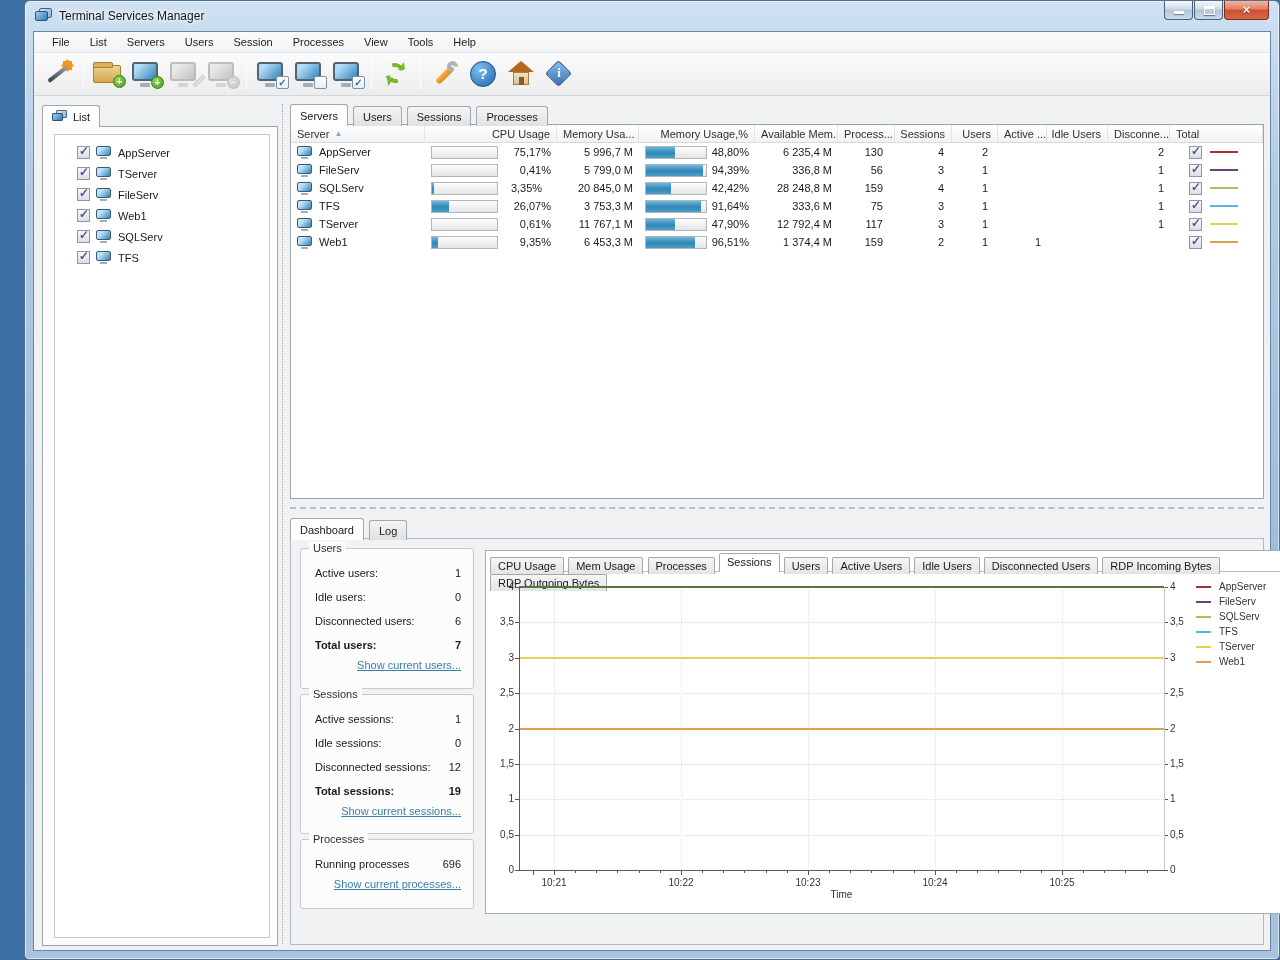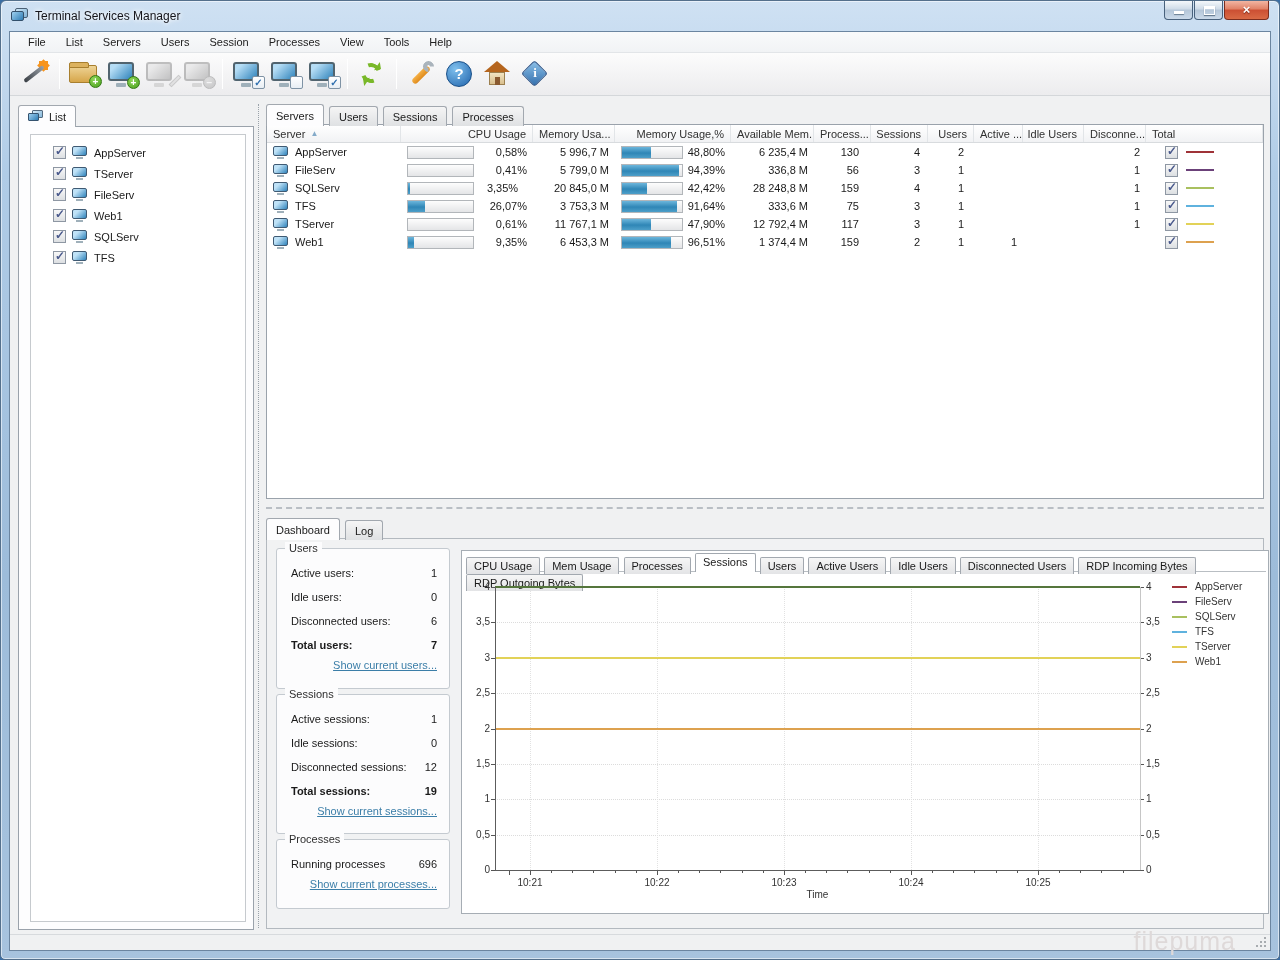--- a/index.html
+++ b/index.html
@@ -1,20 +1,20 @@
 <!DOCTYPE html>
 <html><head>
 <meta charset="utf-8">
 <style>
   * { margin:0; padding:0; box-sizing:border-box; }
   html,body { width:1280px; height:960px; overflow:hidden;
     font-family:"Liberation Sans", sans-serif; font-size:11px; color:#1a1a1a; background:#3a6ea5; }
   .window { position:absolute; inset:0; border-radius:6px 6px 5px 5px;
     background:linear-gradient(180deg,#cfe1f3 0%,#b0cce7 18%,#9dbcda 60%,#a7c3de 100%);
-    border:1px solid #54708c; box-shadow:inset 0 0 0 1px rgba(255,255,255,.55); }
+    border:1px solid #54708c; box-shadow:inset 0 0 0 1px rgba(255,255,255,.55);margin-left:24px; }
 
   
   .titlebar { position:absolute; left:0; top:0; right:0; height:30px; }
   .title-left { position:absolute; left:10px; top:7px; display:flex; align-items:center; gap:6px; }
   .app-icon { position:relative; width:18px; height:15px; }
   .app-icon .m1 { position:absolute; left:4px; top:0; width:13px; height:10px; border:1px solid #4a5f74; border-radius:2px; background:linear-gradient(135deg,#cfe6f5,#7fb3d8); }
   .app-icon .m2 { position:absolute; left:0; top:3px; width:13px; height:10px; border:1px solid #33506b; border-radius:2px; background:linear-gradient(135deg,#9fd0ef,#2e7cb4); }
   .title-text { font-size:12px; color:#14141a; text-shadow:0 0 4px #fff,0 0 6px #fff; }
   .winbtns { position:absolute; right:10px; top:0; display:flex; }
   .wbtn { width:29px; height:19px; border:1px solid #48617c; border-top:none; border-radius:0 0 4px 4px;
@@ -415,21 +415,21 @@
                 <span class="rmon" style="margin-right:6px">
                   <span class="scr"></span>
                   <span class="std"></span>
                 </span>
                 <span>AppServer</span>
               </div>
               <div class="cell c1">
                 <span class="bartrack">
                   <span class="barfill" style="display: block; width: 0.58%;"></span>
                 </span>
-                <span class="grow" style="text-align:right">0,58%</span>
+                <span class="grow" style="text-align:right">75,17%</span>
               </div>
               <div class="cell c2 ral grow2" style="justify-content:flex-end">5 996,7 M</div>
               <div class="cell c3">
                 <span class="bartrack mem">
                   <span class="barfill" style="display: block; width: 48.8%;"></span>
                 </span>
                 <span class="grow" style="text-align:right">48,80%</span>
               </div>
               <div class="cell c4" style="justify-content:flex-end">6 235,4 M</div>
               <div class="cell c5" style="justify-content:flex-end;padding-right:12px">130</div>
@@ -851,18 +851,14 @@
                   <span class="lg-label">Web1</span>
                 </div>
 
             </div>
           </div>
 
         </div>
       </div>
     </div>
 
-    <div class="statusbar">
-      <span class="watermark">filepuma</span>
-      <span class="grip"></span>
-    </div>
   </div>
 </div>
 
 </body></html>

